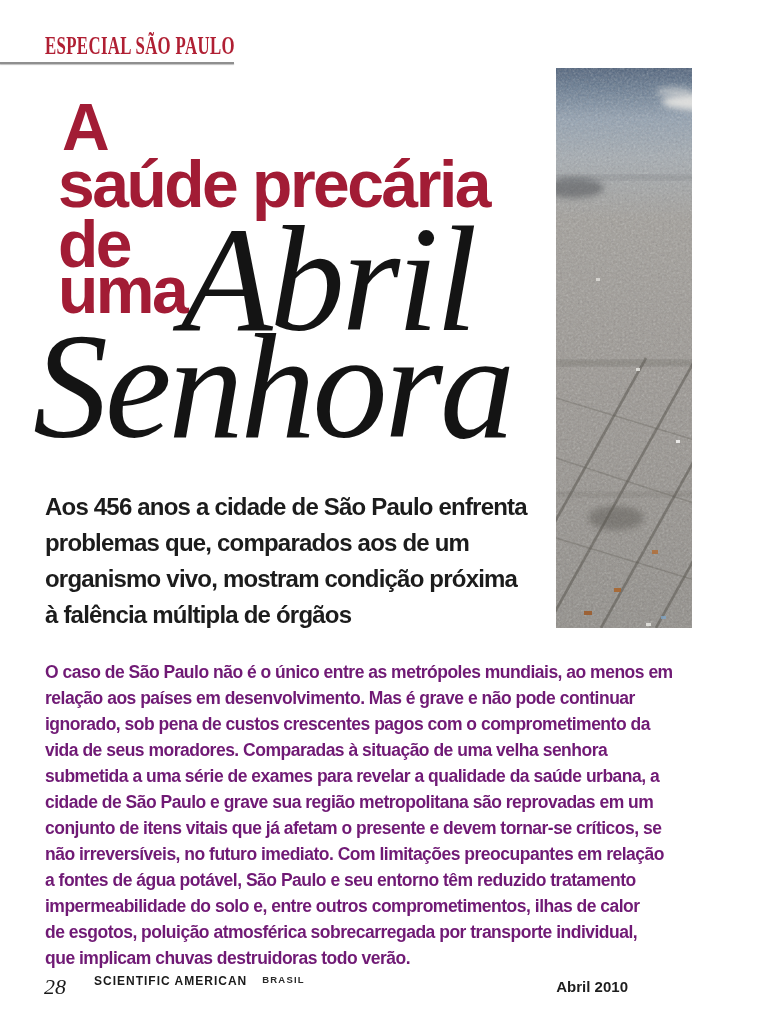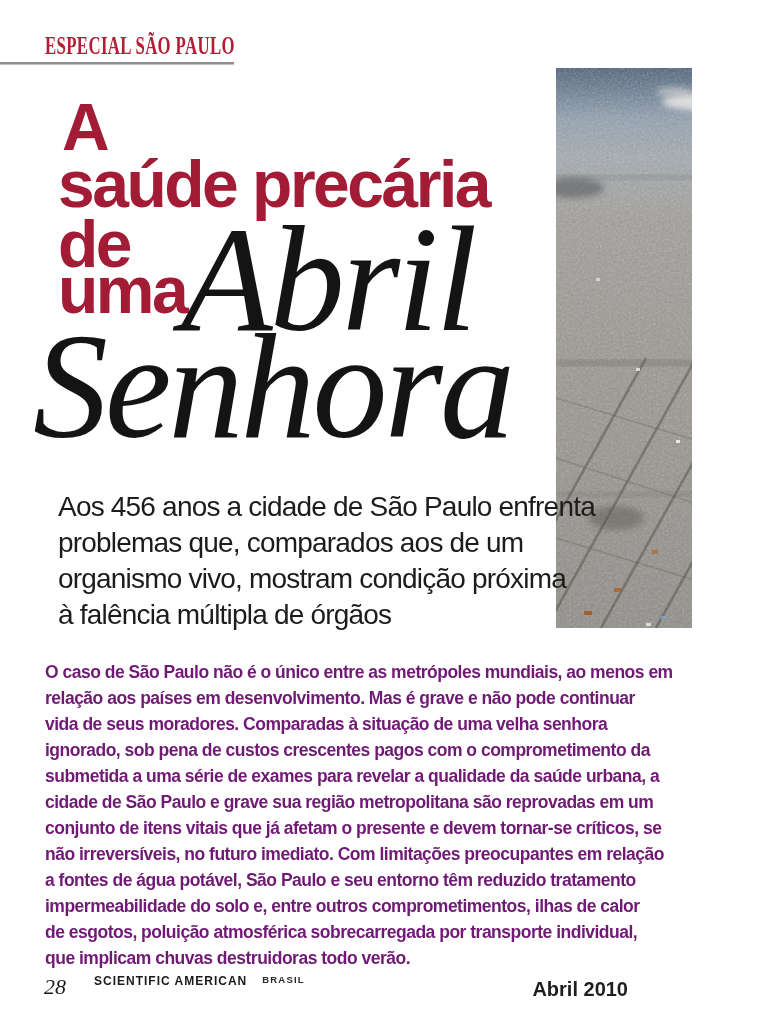--- a/index.html
+++ b/index.html
@@ -32,22 +32,22 @@
   .hl-serif {
     position:absolute; font-family:"Liberation Serif", serif;
     font-style:italic; font-weight:400; font-size:150px; line-height:1;
     letter-spacing:-3px; color:#141414; white-space:nowrap;
   }
   .hl-velha   { left:181px; top:204px; }
   .hl-senhora { left:33px;  top:311px; }
   
   .deck { position:absolute; left:45px; top:489px; }
   .deck .line {
-    font-weight:400; font-size:28px; line-height:36px;
-    letter-spacing:-0.8px; color:#1c1c1c; white-space:nowrap;margin-left:13px;
+    font-weight:700; font-size:24px; line-height:36px;
+    letter-spacing:-0.8px; color:#1c1c1c; white-space:nowrap;
   }
   
   .body-par { position:absolute; left:45px; top:659px; }
   .body-par .line {
     font-weight:700; font-size:17.5px; line-height:26px;
     letter-spacing:-0.5px; color:#701a75; white-space:nowrap;
   }
   
   .photo {
     position:absolute; left:556px; top:68px; width:214px; height:560px;
@@ -73,21 +73,21 @@
   .mag-title {
     margin-left:28px; font-weight:700; font-size:12px;
     letter-spacing:1px; color:#1a1a1a;
   }
   .mag-edition {
     margin-left:15px; font-weight:700; font-size:9.5px;
     letter-spacing:1.2px; color:#2a2a2a;
   }
   .issue-date {
     position:absolute; right:64px; top:978px;
-    font-weight:700; font-size:20px; color:#1e1e1e;
+    font-weight:700; font-size:15px; color:#1e1e1e;
   }
 </style>
 </head>
 <body>
 
 <div class="page">
 
   <div class="tag">ESPECIAL SÃO PAULO</div>
   <div class="tag-rule"></div>
 
@@ -167,22 +167,22 @@
   <div class="deck">
     <div class="line">Aos 456 anos a cidade de São Paulo enfrenta</div>
     <div class="line">problemas que, comparados aos de um</div>
     <div class="line">organismo vivo, mostram condição próxima</div>
     <div class="line">à falência múltipla de órgãos</div>
   </div>
 
   <div class="body-par">
     <div class="line">O caso de São Paulo não é o único entre as metrópoles mundiais, ao menos em</div>
     <div class="line">relação aos países em desenvolvimento. Mas é grave e não pode continuar</div>
+    <div class="line">ignorado, sob pena de custos crescentes pagos com o comprometimento da</div>
     <div class="line">vida de seus moradores. Comparadas à situação de uma velha senhora</div>
-    <div class="line">ignorado, sob pena de custos crescentes pagos com o comprometimento da</div>
     <div class="line">submetida a uma série de exames para revelar a qualidade da saúde urbana, a</div>
     <div class="line">cidade de São Paulo e grave sua região metropolitana são reprovadas em um</div>
     <div class="line">conjunto de itens vitais que já afetam o presente e devem tornar-se críticos, se</div>
     <div class="line">não irreversíveis, no futuro imediato. Com limitações preocupantes em relação</div>
     <div class="line">a fontes de água potável, São Paulo e seu entorno têm reduzido tratamento</div>
     <div class="line">impermeabilidade do solo e, entre outros comprometimentos, ilhas de calor</div>
     <div class="line">de esgotos, poluição atmosférica sobrecarregada por transporte individual,</div>
     <div class="line">que implicam chuvas destruidoras todo verão.</div>
   </div>
 

